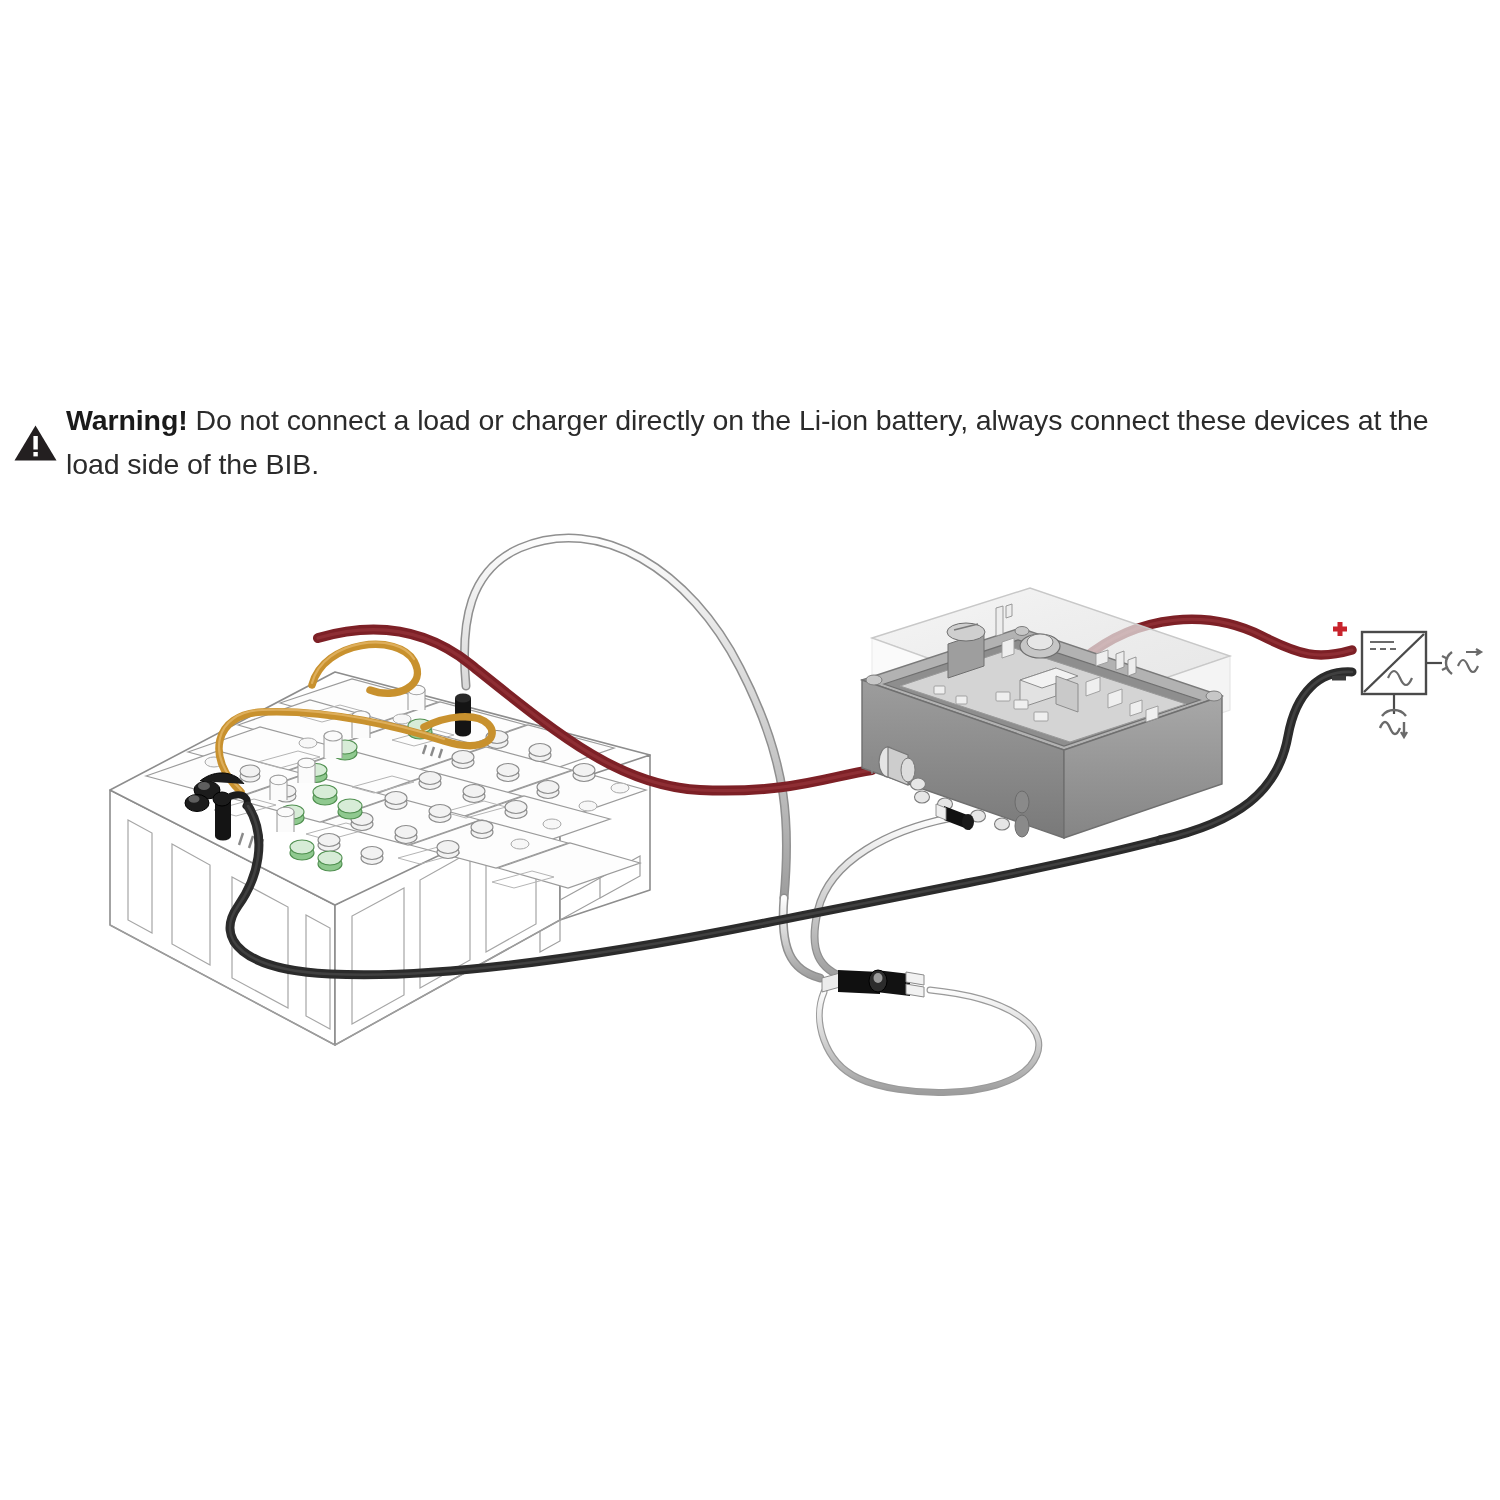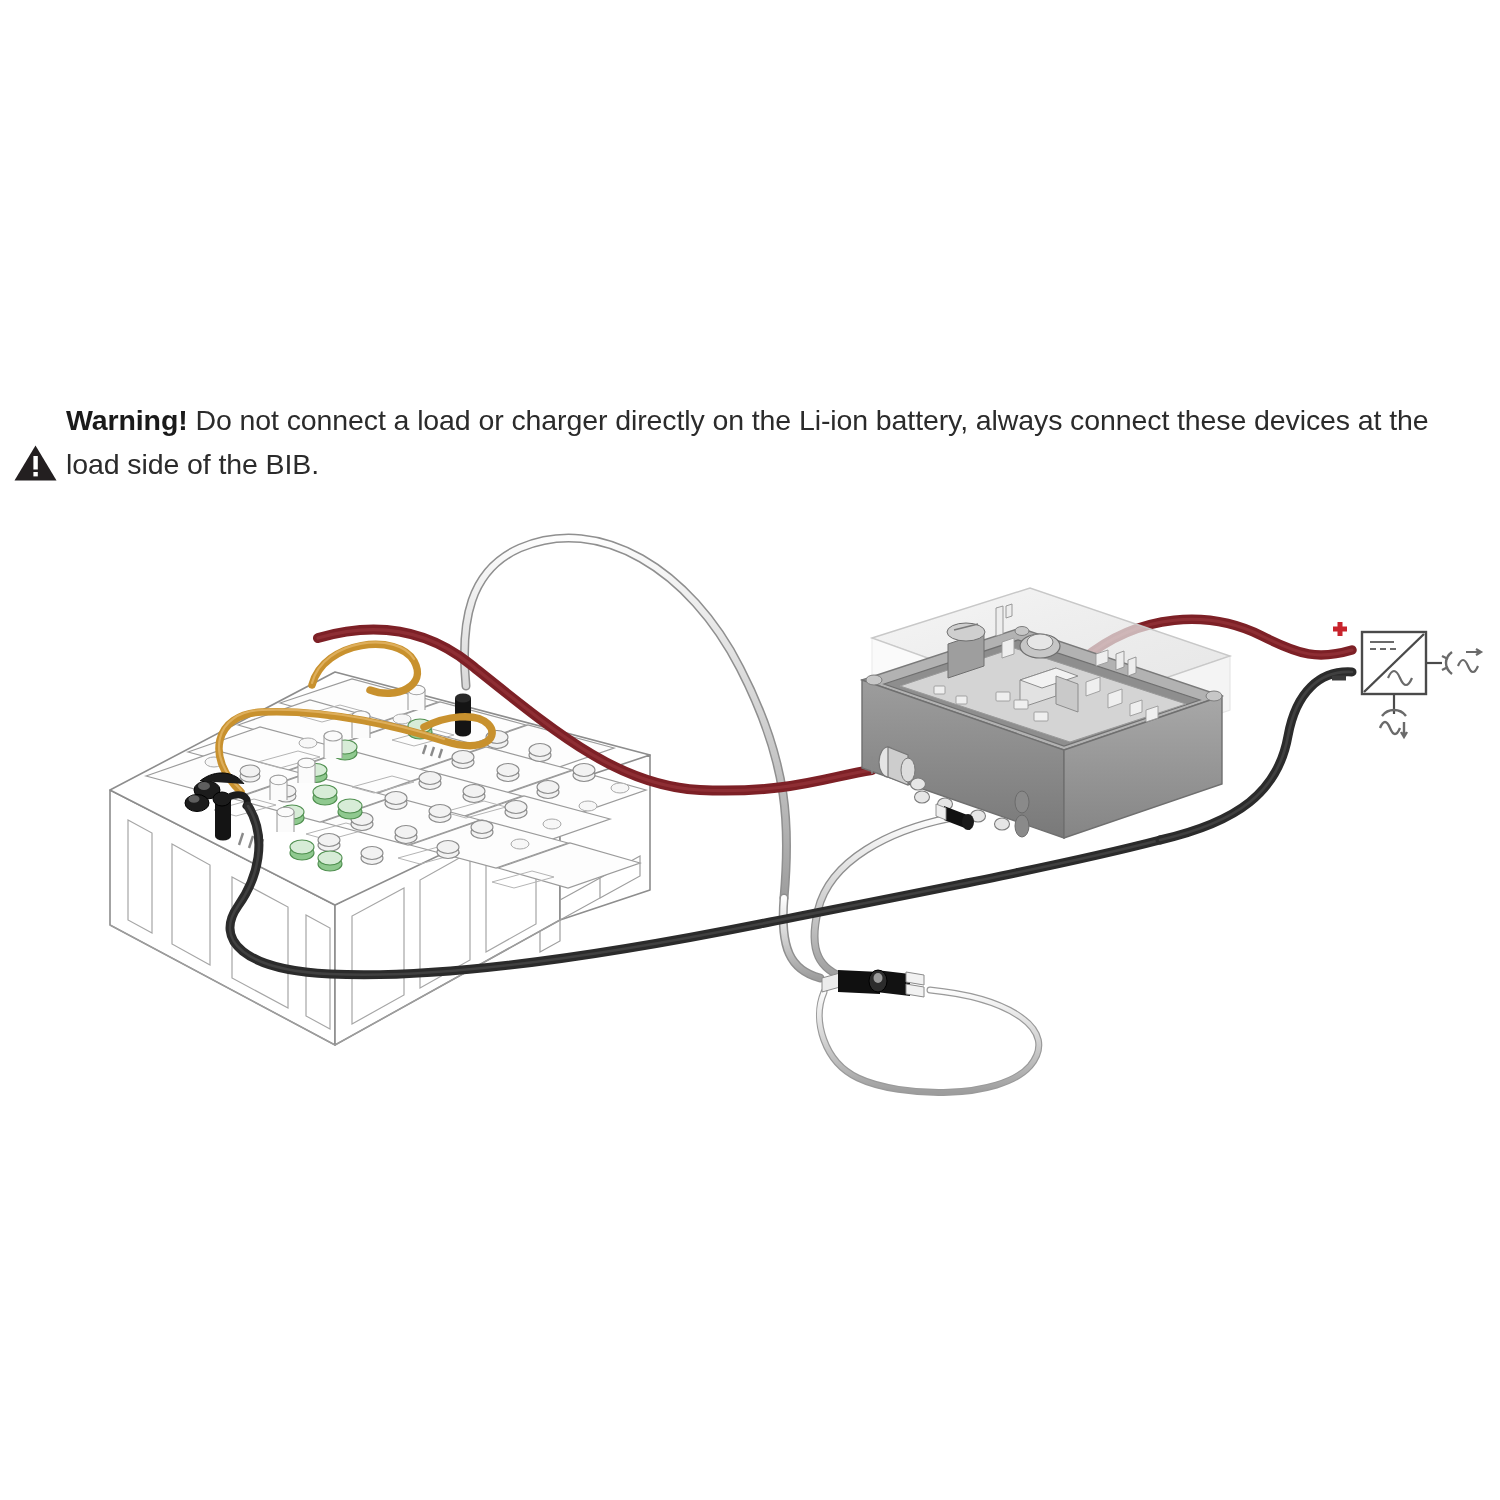--- a/index.html
+++ b/index.html
@@ -17,21 +17,21 @@
     color: #231f20;
   }
 
   
   #warning-block {
     position: absolute;
     left: 14px;
     top: 398px;
     width: 1430px;
     display: flex;
-    align-items: flex-end;
+    align-items: center;
     gap: 0px;
   }
   #warning-icon {
     flex: 0 0 auto;
     width: 52px;
     padding-top: 6px;
   }
   #warning-text {
     flex: 1 1 auto;
     font-size: 28.5px;

